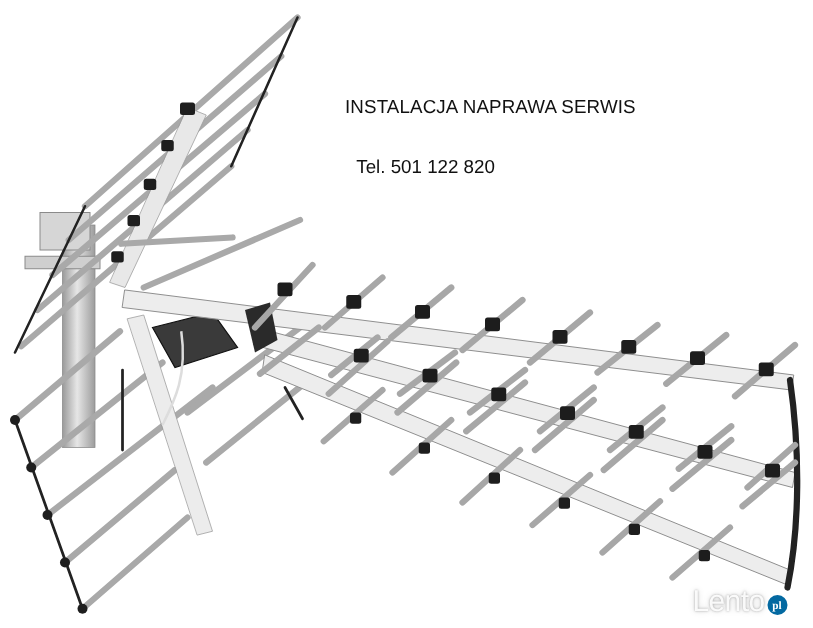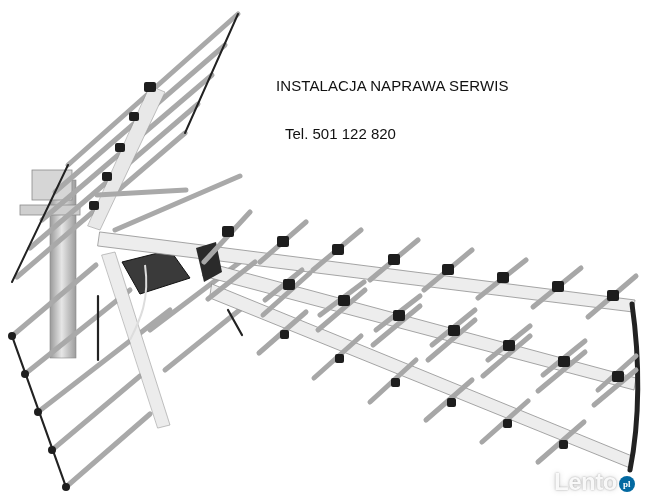--- a/index.html
+++ b/index.html
@@ -1,21 +1,21 @@
 <!DOCTYPE html>
 <html><head>
 <meta charset="utf-8">
 <style>
   html, body { margin: 0; padding: 0; background: #ffffff; }
   body { width: 650px; height: 502px; position: relative; overflow: hidden; font-family: "Liberation Sans", sans-serif; }
   .stage { position: absolute; left: 0; top: 0; width: 650px; height: 502px; }
   .headline { position: absolute; left: 276px; top: 77px; font-size: 15px; color: #111; letter-spacing: 0.1px; white-space: nowrap; }
   .phone { position: absolute; left: 285px; top: 125px; font-size: 15px; color: #111; white-space: nowrap; }
   .watermark { position: absolute; left: 554px; top: 468px; display: flex; align-items: center; }
-  .wm-text { font-family: "Liberation Sans", sans-serif; font-weight: bold; font-size: 24px; color: rgba(255,255,255,0.92); text-shadow: 0 0 2px rgba(0,0,0,0.35), 0 0 6px rgba(0,0,0,0.15); letter-spacing: -0.5px; }
+  .wm-text { font-family: "Liberation Sans", sans-serif; font-weight: normal; font-size: 24px; color: rgba(255,255,255,0.92); text-shadow: 0 0 2px rgba(0,0,0,0.35), 0 0 6px rgba(0,0,0,0.15); letter-spacing: -0.5px; }
   .wm-badge { width: 16px; height: 16px; border-radius: 50%; background: #0369a1; color: #fff; font-size: 9px; font-weight: bold; display: flex; align-items: center; justify-content: center; margin-left: 2px; margin-top: 4px; font-family: Liberation Serif, serif; }
   svg { position: absolute; left: 0; top: 0; }
 </style>
 </head>
 <body>
 
 <div class="stage">
   <svg width="650" height="502" viewBox="0 0 650 502">
     <defs>
       <linearGradient id="mastG" x1="0" x2="1">

